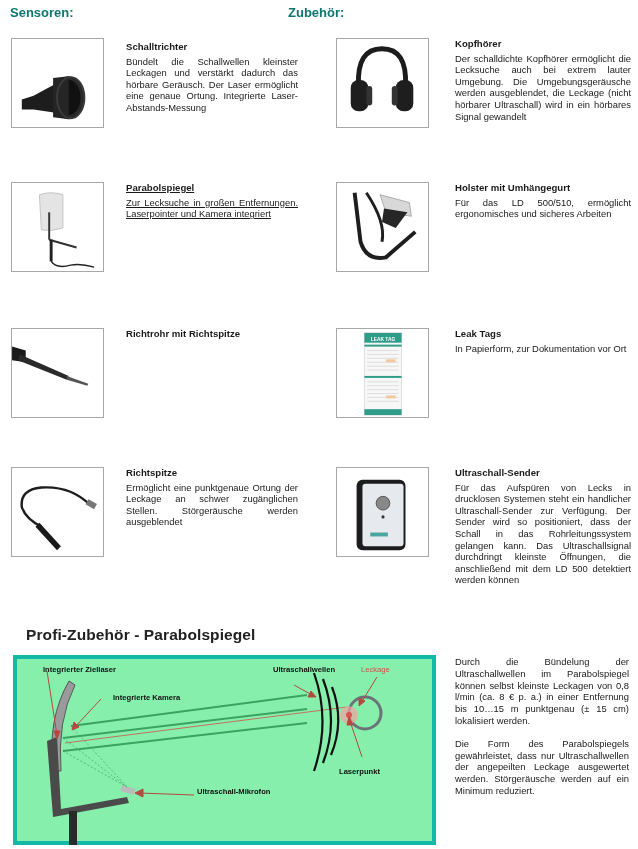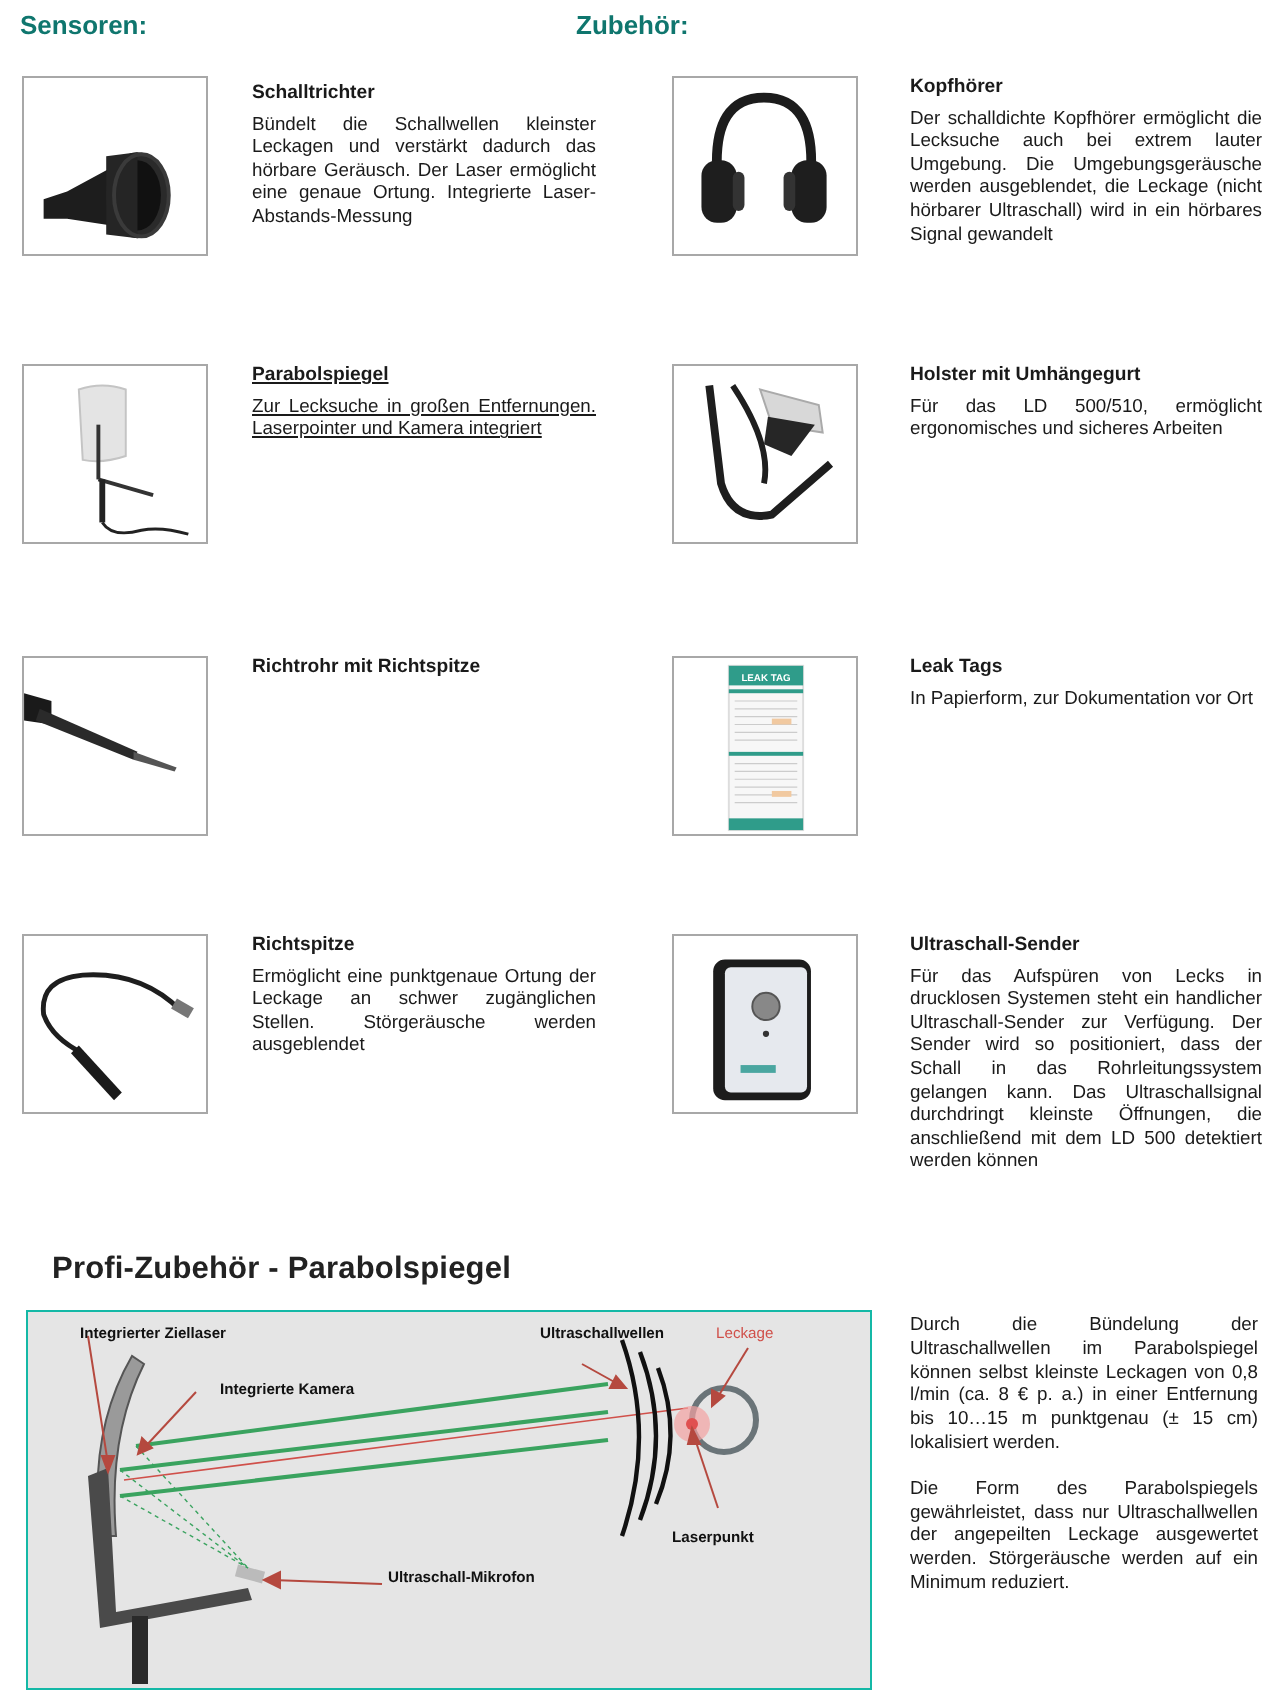--- a/index.html
+++ b/index.html
@@ -22,21 +22,21 @@
   }
   .item-text.right { width: 176px; }
   .item-title { font-weight: bold; margin-bottom: 3px; display: block; font-size: 9.6px; }
   .item-desc { display: block; }
   .profi-title {
     position: absolute; left: 14px; top: 626px;
     font-size: 15.5px; font-weight: bold; color: #222; letter-spacing: 0.1px; margin-left: 12px;
   }
   .diagram {
     position: absolute; left: 13px; top: 655px; width: 423px; height: 190px;
-    border: 1px solid #14b8a6; box-sizing: border-box; background: #e5e5e5;
+    border: 4px solid #14b8a6; box-sizing: border-box; background: #86efac;
   }
   .diagram svg { position: absolute; left: 0; top: 0; }
   .dlabel {
     position: absolute; font-size: 7.6px; font-weight: bold; color: #111; white-space: nowrap;
   }
   .dlabel.red { color: #d0504a; font-weight: normal; }
   .profi-text {
     position: absolute; left: 455px; top: 656px; width: 174px;
     font-size: 9.4px; line-height: 11.8px; text-align: justify;
   }

